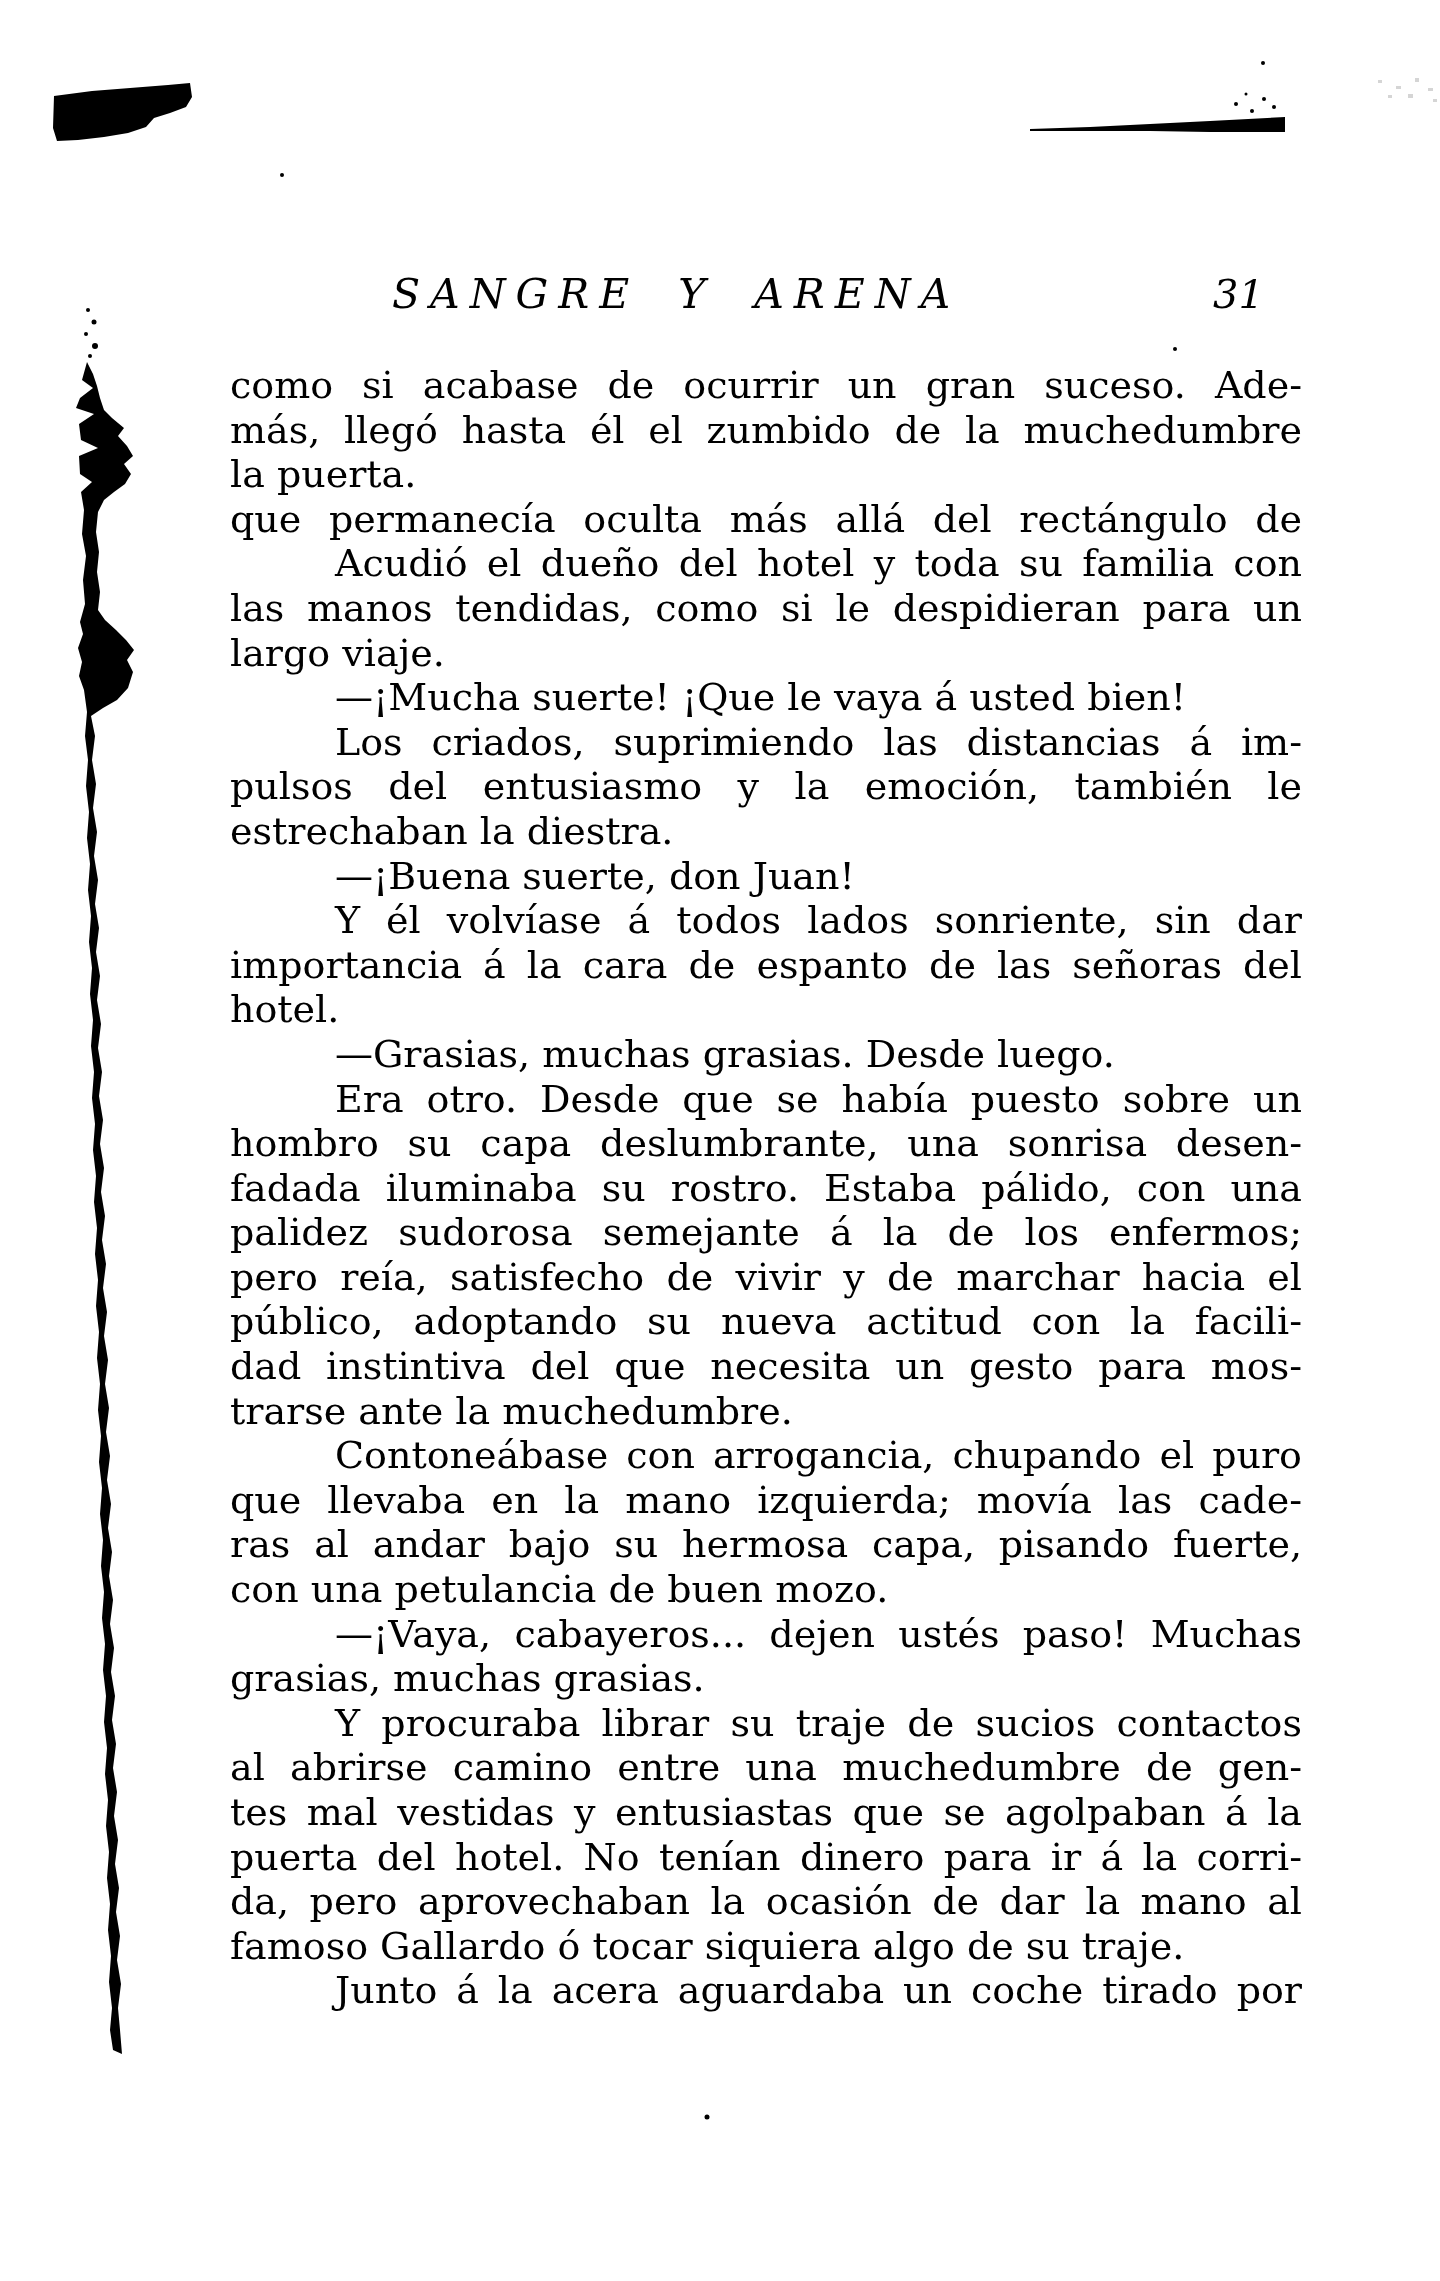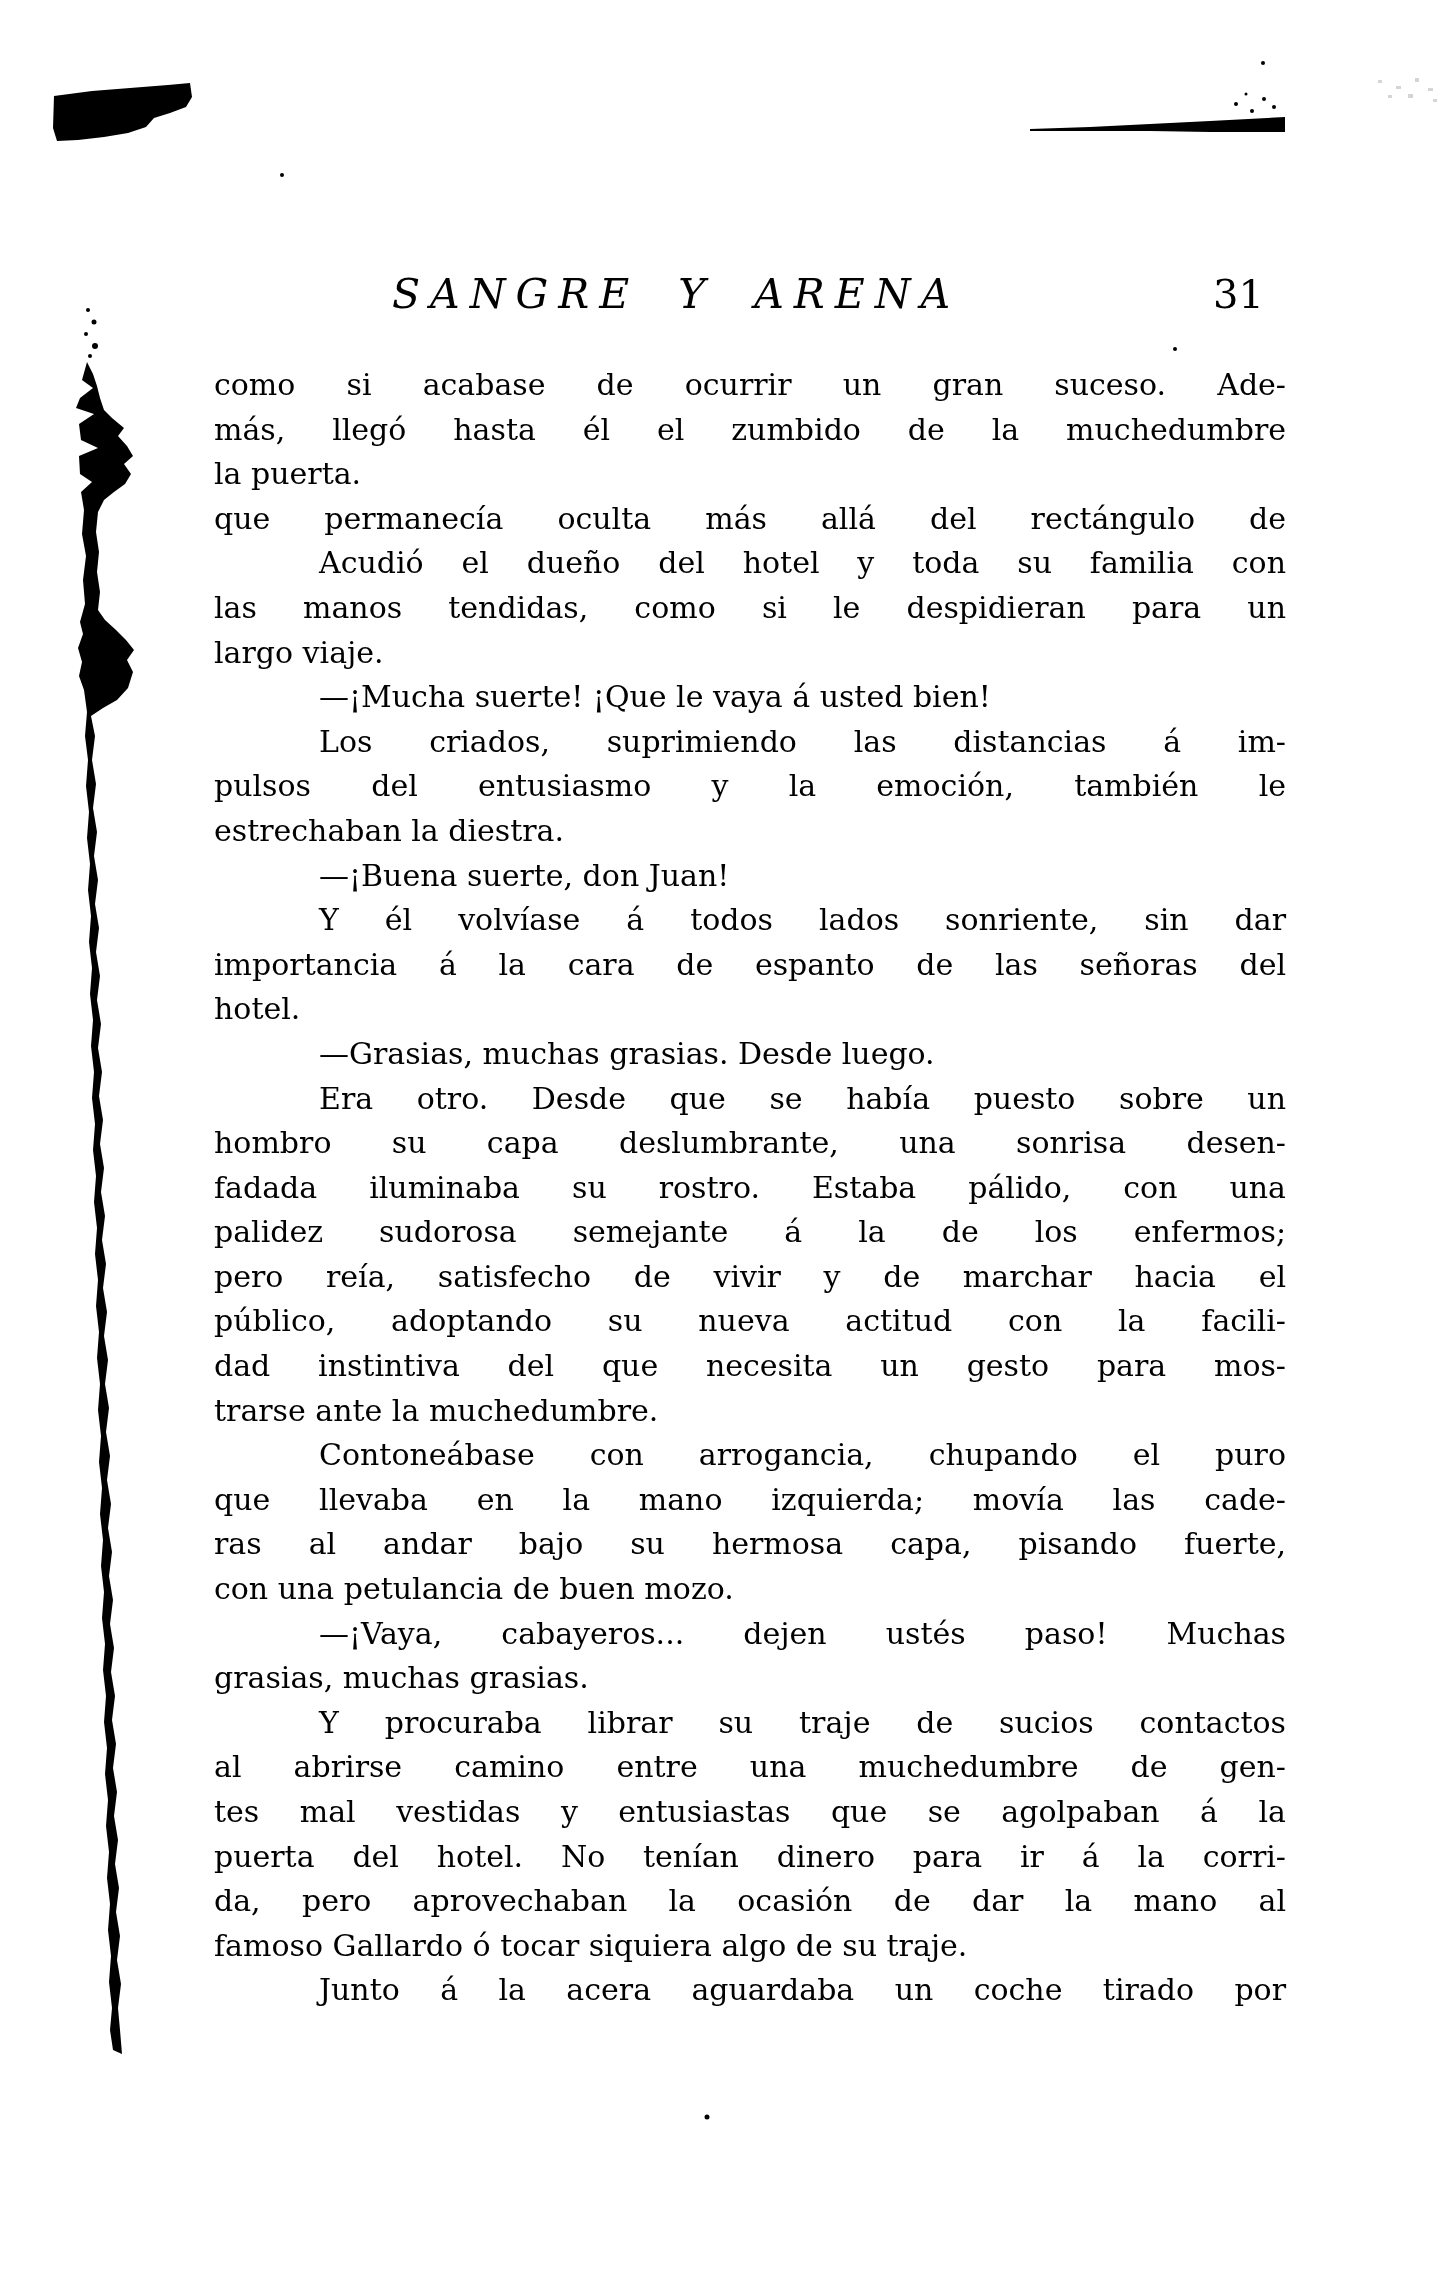--- a/index.html
+++ b/index.html
@@ -33,29 +33,30 @@
     line-height:44px;
     letter-spacing:10px;
     word-spacing:16px;
     white-space:nowrap;
     text-align:right;
   }
   .page-number{
     position:absolute;
     right:38px;
     top:0;
+    font-style:italic;
     font-size:40px;
     line-height:44px;
   }
   .page-text{
     position:absolute;
-    left:214px;
+    left:230px;
     top:363px;
     width:1072px;
-    font-size:30px;
+    font-size:38px;
     line-height:44.6px;
   }
   .para{margin:0;padding:0;}
   .line{
     text-align:justify;
     text-align-last:justify;
     white-space:normal;
   }
   .line.endline{
     text-align-last:left;

